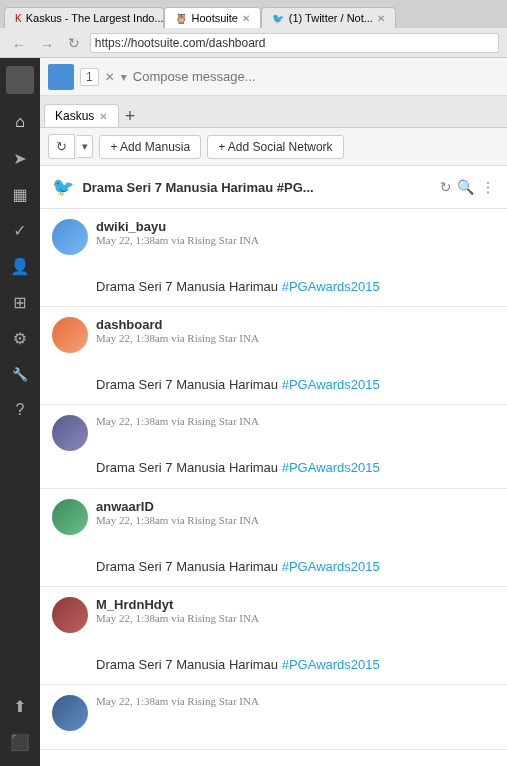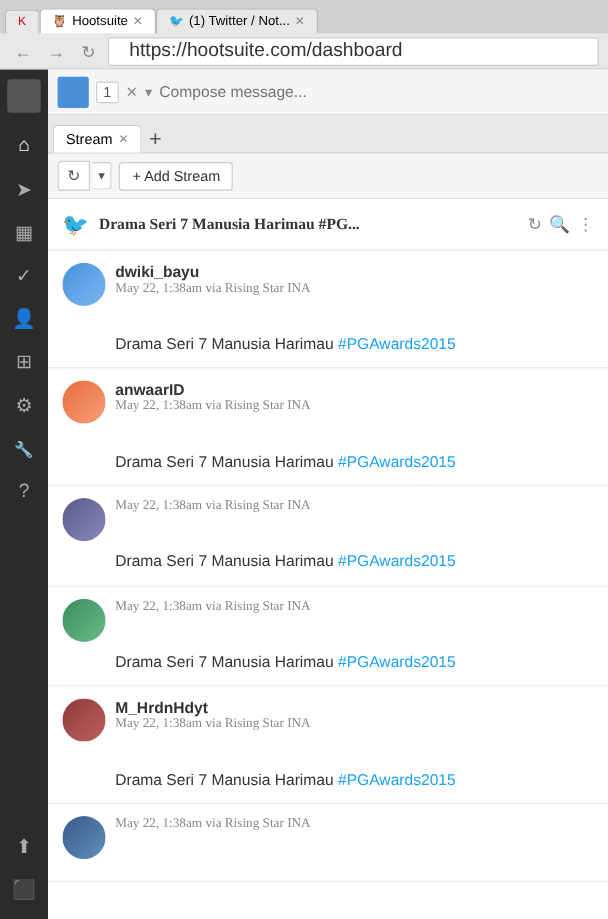--- a/index.html
+++ b/index.html
@@ -33,21 +33,21 @@
       align-items: center;
       gap: 4px;
       cursor: pointer;
       white-space: nowrap;
       max-width: 160px;
       overflow: hidden;
     }
     .browser-tab.active { background: #fff; }
     .browser-tab-close { color: #888; font-size: 10px; }
     .nav-btn { background: none; border: none; color: #888; font-size: 14px; cursor: pointer; padding: 2px 4px; }
-    .url-bar { flex: 1; background: #fff; border: 1px solid #ccc; border-radius: 2px; padding: 2px 17px; font-size: 16px; color: #333; }
+    .url-bar { flex: 1; background: #fff; border: 1px solid #ccc; border-radius: 2px; padding: 2px 4px; font-size: 12px; color: #333; }
 
     
     .app {
       display: flex;
       height: calc(766px - 58px);
       background: #fff;
     }
 
     
     .sidebar {
@@ -220,21 +220,20 @@
       font-size: 18px;
     }
     .stream-header-title {
       flex: 1;
       font-size: 13px;
       font-weight: bold;
       color: #333;
       white-space: nowrap;
       overflow: hidden;
       text-overflow: ellipsis;
-      font-family: Liberation Serif, serif;
     }
     .stream-header-actions {
       display: flex;
       align-items: center;
       gap: 6px;
       color: #888;
       font-size: 14px;
     }
     .stream-header-actions span { cursor: pointer; }
 
@@ -280,20 +279,21 @@
     .av4 { background: linear-gradient(135deg, #3a8a5a, #6abf8a); }
     .av5 { background: linear-gradient(135deg, #8a3a3a, #c06060); }
     .av6 { background: linear-gradient(135deg, #3a5a8a, #6090c0); }
   </style>
 </head>
 <body>
 
 <div class="browser-tabs">
   <div class="browser-tab">
     <span style="font-size:10px;color:#c00;">K</span>
+    <span>Kaskus - The Largest Indo...</span>
 
   </div>
   <div class="browser-tab active">
     <span style="font-size:10px;color:#555;">🦉</span>
     <span>Hootsuite</span>
     <span class="browser-tab-close">✕</span>
   </div>
   <div class="browser-tab">
     <span style="font-size:10px;color:#1da1f2;">🐦</span>
     <span>(1) Twitter / Not...</span>
@@ -331,32 +331,33 @@
     <div class="top-bar">
       <div class="account-thumb"></div>
       <span class="account-num">1</span>
       <span class="account-close">✕</span>
       <span class="account-dropdown">▾</span>
       <input class="compose-input" placeholder="Compose message..." style="">
     </div>
 
     <div class="tab-bar">
       <div class="stream-tab">
-        <span>Stream</span>
+        <span>Kaskus</span>
         <span class="stream-tab-close">✕</span>
       </div>
       <button class="add-tab-btn">+</button>
     </div>
 
     <div class="action-bar">
       <div class="refresh-group">
         <button class="refresh-btn">↻</button>
         <button class="refresh-dropdown">▾</button>
       </div>
-      <button class="action-btn">+ Add Stream</button>
+      <button class="action-btn">+ Add Manusia</button>
+      <button class="action-btn">+ Add Social Network</button>
     </div>
 
     <div class="stream-column">
 
       <div class="stream-header">
         <span class="stream-header-icon" style="color:#1da1f2;">🐦</span>
         <span class="stream-header-title">Drama Seri 7 Manusia Harimau #PG...</span>
         <div class="stream-header-actions">
           <span>↻</span>
           <span>🔍</span>
@@ -375,63 +376,64 @@
       <div class="tweet-text">
         Drama Seri 7 Manusia Harimau <a class="tweet-link" href="#">#PGAwards2015</a>
       </div>
     </div>
   </div>
           <div class="tweet-item">
     <div class="tweet-avatar">
       <div class="tweet-avatar-inner av2"></div>
     </div>
     <div class="tweet-content">
+      <div class="tweet-username">dashboard</div>
+      <div class="tweet-meta">May 22, 1:38am via Rising Star INA</div>
+      <div class="tweet-text">
+        Drama Seri 7 Manusia Harimau <a class="tweet-link" href="#">#PGAwards2015</a>
+      </div>
+    </div>
+  </div>
+          <div class="tweet-item">
+    <div class="tweet-avatar">
+      <div class="tweet-avatar-inner av3"></div>
+    </div>
+    <div class="tweet-content">
+      <div class="tweet-meta">May 22, 1:38am via Rising Star INA</div>
+      <div class="tweet-text">
+        Drama Seri 7 Manusia Harimau <a class="tweet-link" href="#">#PGAwards2015</a>
+      </div>
+    </div>
+  </div>
+          <div class="tweet-item">
+    <div class="tweet-avatar">
+      <div class="tweet-avatar-inner av4"></div>
+    </div>
+    <div class="tweet-content">
       <div class="tweet-username">anwaarID</div>
       <div class="tweet-meta">May 22, 1:38am via Rising Star INA</div>
       <div class="tweet-text">
         Drama Seri 7 Manusia Harimau <a class="tweet-link" href="#">#PGAwards2015</a>
       </div>
     </div>
   </div>
           <div class="tweet-item">
     <div class="tweet-avatar">
-      <div class="tweet-avatar-inner av3"></div>
-    </div>
-    <div class="tweet-content">
+      <div class="tweet-avatar-inner av5"></div>
+    </div>
+    <div class="tweet-content">
+      <div class="tweet-username">M_HrdnHdyt</div>
       <div class="tweet-meta">May 22, 1:38am via Rising Star INA</div>
       <div class="tweet-text">
         Drama Seri 7 Manusia Harimau <a class="tweet-link" href="#">#PGAwards2015</a>
       </div>
     </div>
   </div>
           <div class="tweet-item">
     <div class="tweet-avatar">
-      <div class="tweet-avatar-inner av4"></div>
-    </div>
-    <div class="tweet-content">
-      <div class="tweet-meta">May 22, 1:38am via Rising Star INA</div>
-      <div class="tweet-text">
-        Drama Seri 7 Manusia Harimau <a class="tweet-link" href="#">#PGAwards2015</a>
-      </div>
-    </div>
-  </div>
-          <div class="tweet-item">
-    <div class="tweet-avatar">
-      <div class="tweet-avatar-inner av5"></div>
-    </div>
-    <div class="tweet-content">
-      <div class="tweet-username">M_HrdnHdyt</div>
-      <div class="tweet-meta">May 22, 1:38am via Rising Star INA</div>
-      <div class="tweet-text">
-        Drama Seri 7 Manusia Harimau <a class="tweet-link" href="#">#PGAwards2015</a>
-      </div>
-    </div>
-  </div>
-          <div class="tweet-item">
-    <div class="tweet-avatar">
       <div class="tweet-avatar-inner av6"></div>
     </div>
     <div class="tweet-content">
       <div class="tweet-meta">May 22, 1:38am via Rising Star INA</div>
       <div class="tweet-text">
         
       </div>
     </div>
   </div>
         </div>

